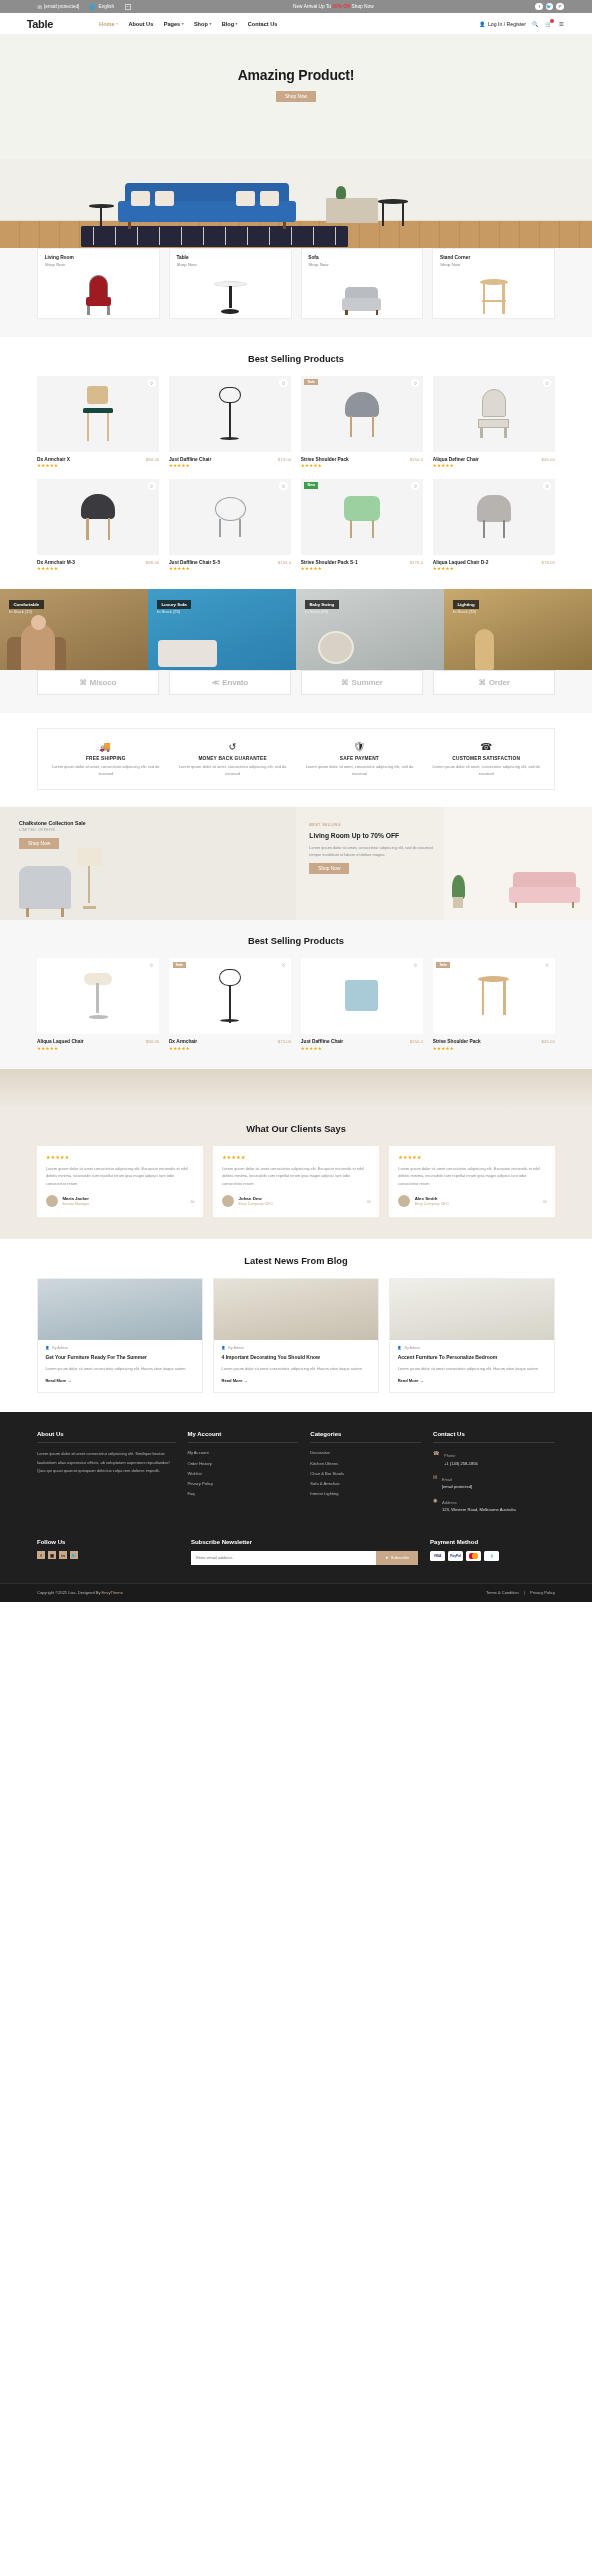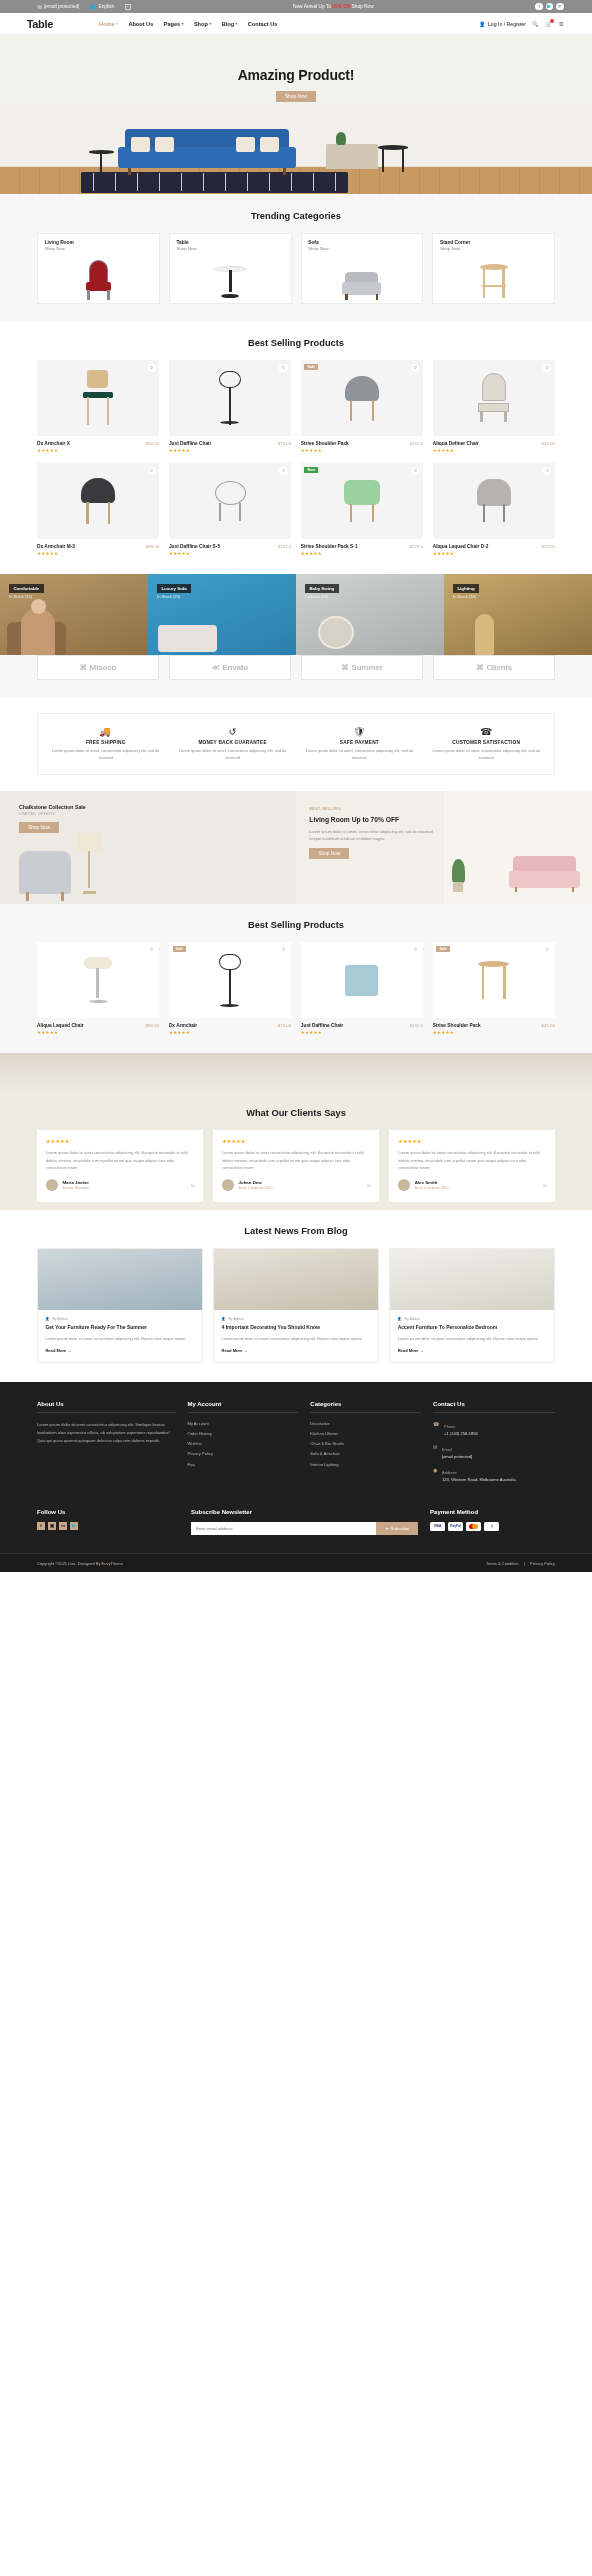--- a/index.html
+++ b/index.html
@@ -28,21 +28,21 @@
   .menu { display:flex; gap:10.4px; margin-left:46px; font-size:5.6px; font-weight:bold; }
   .menu a { color:#1c1c1c; text-decoration:none; display:flex; align-items:center; gap:1.5px;}
   .menu a.active { color:#c7a17a; }
   .caret { font-size:3.7px; opacity:.6;}
   .nav-right { margin-left:auto; display:flex; align-items:center; gap:6.7px; margin-right:18px; font-size:5.2px;}
   .nav-right .login { display:flex; align-items:center; gap:2.2px; }
   .cart-wrap { position:relative; }
   .cart-badge { position:absolute; top:-2.2px; right:-2.2px; width:4.4px; height:4.4px; background:#e8373c; border-radius:50%; }
 
   
-  .hero { background:#f3f3ee; padding-top:33px; text-align:center; position:relative; overflow:hidden; height:160px;}
+  .hero { background:#f3f3ee; padding-top:33px; text-align:center; position:relative; overflow:hidden; height:214px;}
   .hero h1 { font-size:14px; font-weight:bold; color:#1b1b1b; letter-spacing:-0.2px;}
   .hero h2 { font-size:9.6px; font-weight:bold; color:#1b1b1b; margin-top:3.7px;}
   .btn-tan { display:inline-block; background:#c9a789; color:#fff; font-size:4.8px; padding:3px 9px; margin-top:7.4px; border:none; }
   .hero-scene { position:absolute; left:0; right:0; bottom:0; height:89px; }
   .hs-wall { position:absolute; inset:0 0 27px 0; background:#f0efe9;}
   .hs-floor { position:absolute; left:0; right:0; bottom:0; height:27px;
     background:repeating-linear-gradient(90deg,#c89a63 0 19px,#bd8e57 19px 20px);}
   .hs-base { position:absolute; left:0; right:0; bottom:25px; height:3px; background:#e3e1d8;}
   .hs-rug { position:absolute; left:81px; width:267px; bottom:1.5px; height:21px; background:#26263a;
     border-radius:1.5px; overflow:hidden;}
@@ -193,21 +193,21 @@
   .g-lamp .bs{position:absolute;bottom:0;left:6px;width:13.3px;height:3px;background:#cbb490;}
   .g-pinksofa{position:absolute;bottom:12px;right:12px;width:71px;height:36px;}
   .g-pinksofa .bk{position:absolute;top:0;left:4.4px;right:4.4px;height:18px;background:#e8b9bb;border-radius:4.4px 4.4px 0 0;}
   .g-pinksofa .st{position:absolute;bottom:4.4px;left:0;right:0;height:16.3px;background:#efc6c8;border-radius:3px;}
   .g-pinksofa .lg{position:absolute;bottom:0;width:2.2px;height:5.2px;background:#b58a5e;}
   .g-plant{position:absolute;bottom:12px;left:6px;width:16.3px;height:34px;}
   .g-plant .pot{position:absolute;bottom:0;left:3px;width:10.4px;height:10.4px;background:#d2c5ae;}
   .g-plant .lv{position:absolute;bottom:9px;left:1.5px;width:13.3px;height:24px;background:#5b8a52;border-radius:50% 50% 20% 20%;}
 
   
-  .testi-band{background:#efeae2;position:relative;padding-bottom:8px;}
+  .testi-band{background:#efeae2;position:relative;padding-bottom:22px;}
   .testi-top{height:39px;background:linear-gradient(180deg,#ded6c8,#efeae2);}
   .testi-grid{display:grid;grid-template-columns:repeat(3,1fr);gap:10.4px;}
   .testi-card{background:#fff;padding:9px 9px 10.4px;position:relative;}
   .testi-stars{color:#f0a500;font-size:4.8px;letter-spacing:0.4px;}
   .testi-text{font-size:3.9px;color:#8b8b8b;line-height:1.85;margin-top:5.2px;}
   .testi-person{display:flex;align-items:center;gap:4.4px;margin-top:8.1px;}
   .avatar{width:12px;height:12px;border-radius:50%;background:#c9b79c;}
   .tp-name{font-size:4.4px;font-weight:bold;color:#1b1b1b;}
   .tp-role{font-size:3.7px;color:#c9a789;margin-top:0.7px;}
   .quote{position:absolute;right:8.1px;bottom:9.6px;font-size:8.1px;color:#e2ddd4;font-weight:bold;}
@@ -347,21 +347,20 @@
         </div>
       <div class="hs-stool">
           <div class="top"></div>
           <div class="l" style="left:4.4px"></div>
           <div class="l" style="right:4.4px"></div>
         </div>
     </div>
   </div>
 
   <div class="bg-gray sec-pad">
-    <div class="section-title">Trending Categories</div>
     <div class="container">
       <div class="cat-grid">
         <div class="cat-card">
           <div class="cat-name">Living Room</div>
           <div class="cat-shop">Shop Now</div>
           <div class="cat-img">
               <div class="f-redchair">
                 <div class="bk"></div>
                 <div class="st"></div>
                 <div class="lg" style="left:2.2px"></div>
@@ -585,21 +584,21 @@
         <div class="brand-card">
             <span class="brand-mark">≪</span>
             <span>Envato</span>
           </div>
         <div class="brand-card">
             <span class="brand-mark">⌘</span>
             <span>Summer</span>
           </div>
         <div class="brand-card">
             <span class="brand-mark">⌘</span>
-            <span>Clients</span>
+            <span>Order</span>
           </div>
       </div>
     </div>
   </div>
 
   <div style="padding:15px 0 16.3px;">
     <div class="container">
       <div class="serv-wrap">
         <div class="serv-grid">
           <div>

